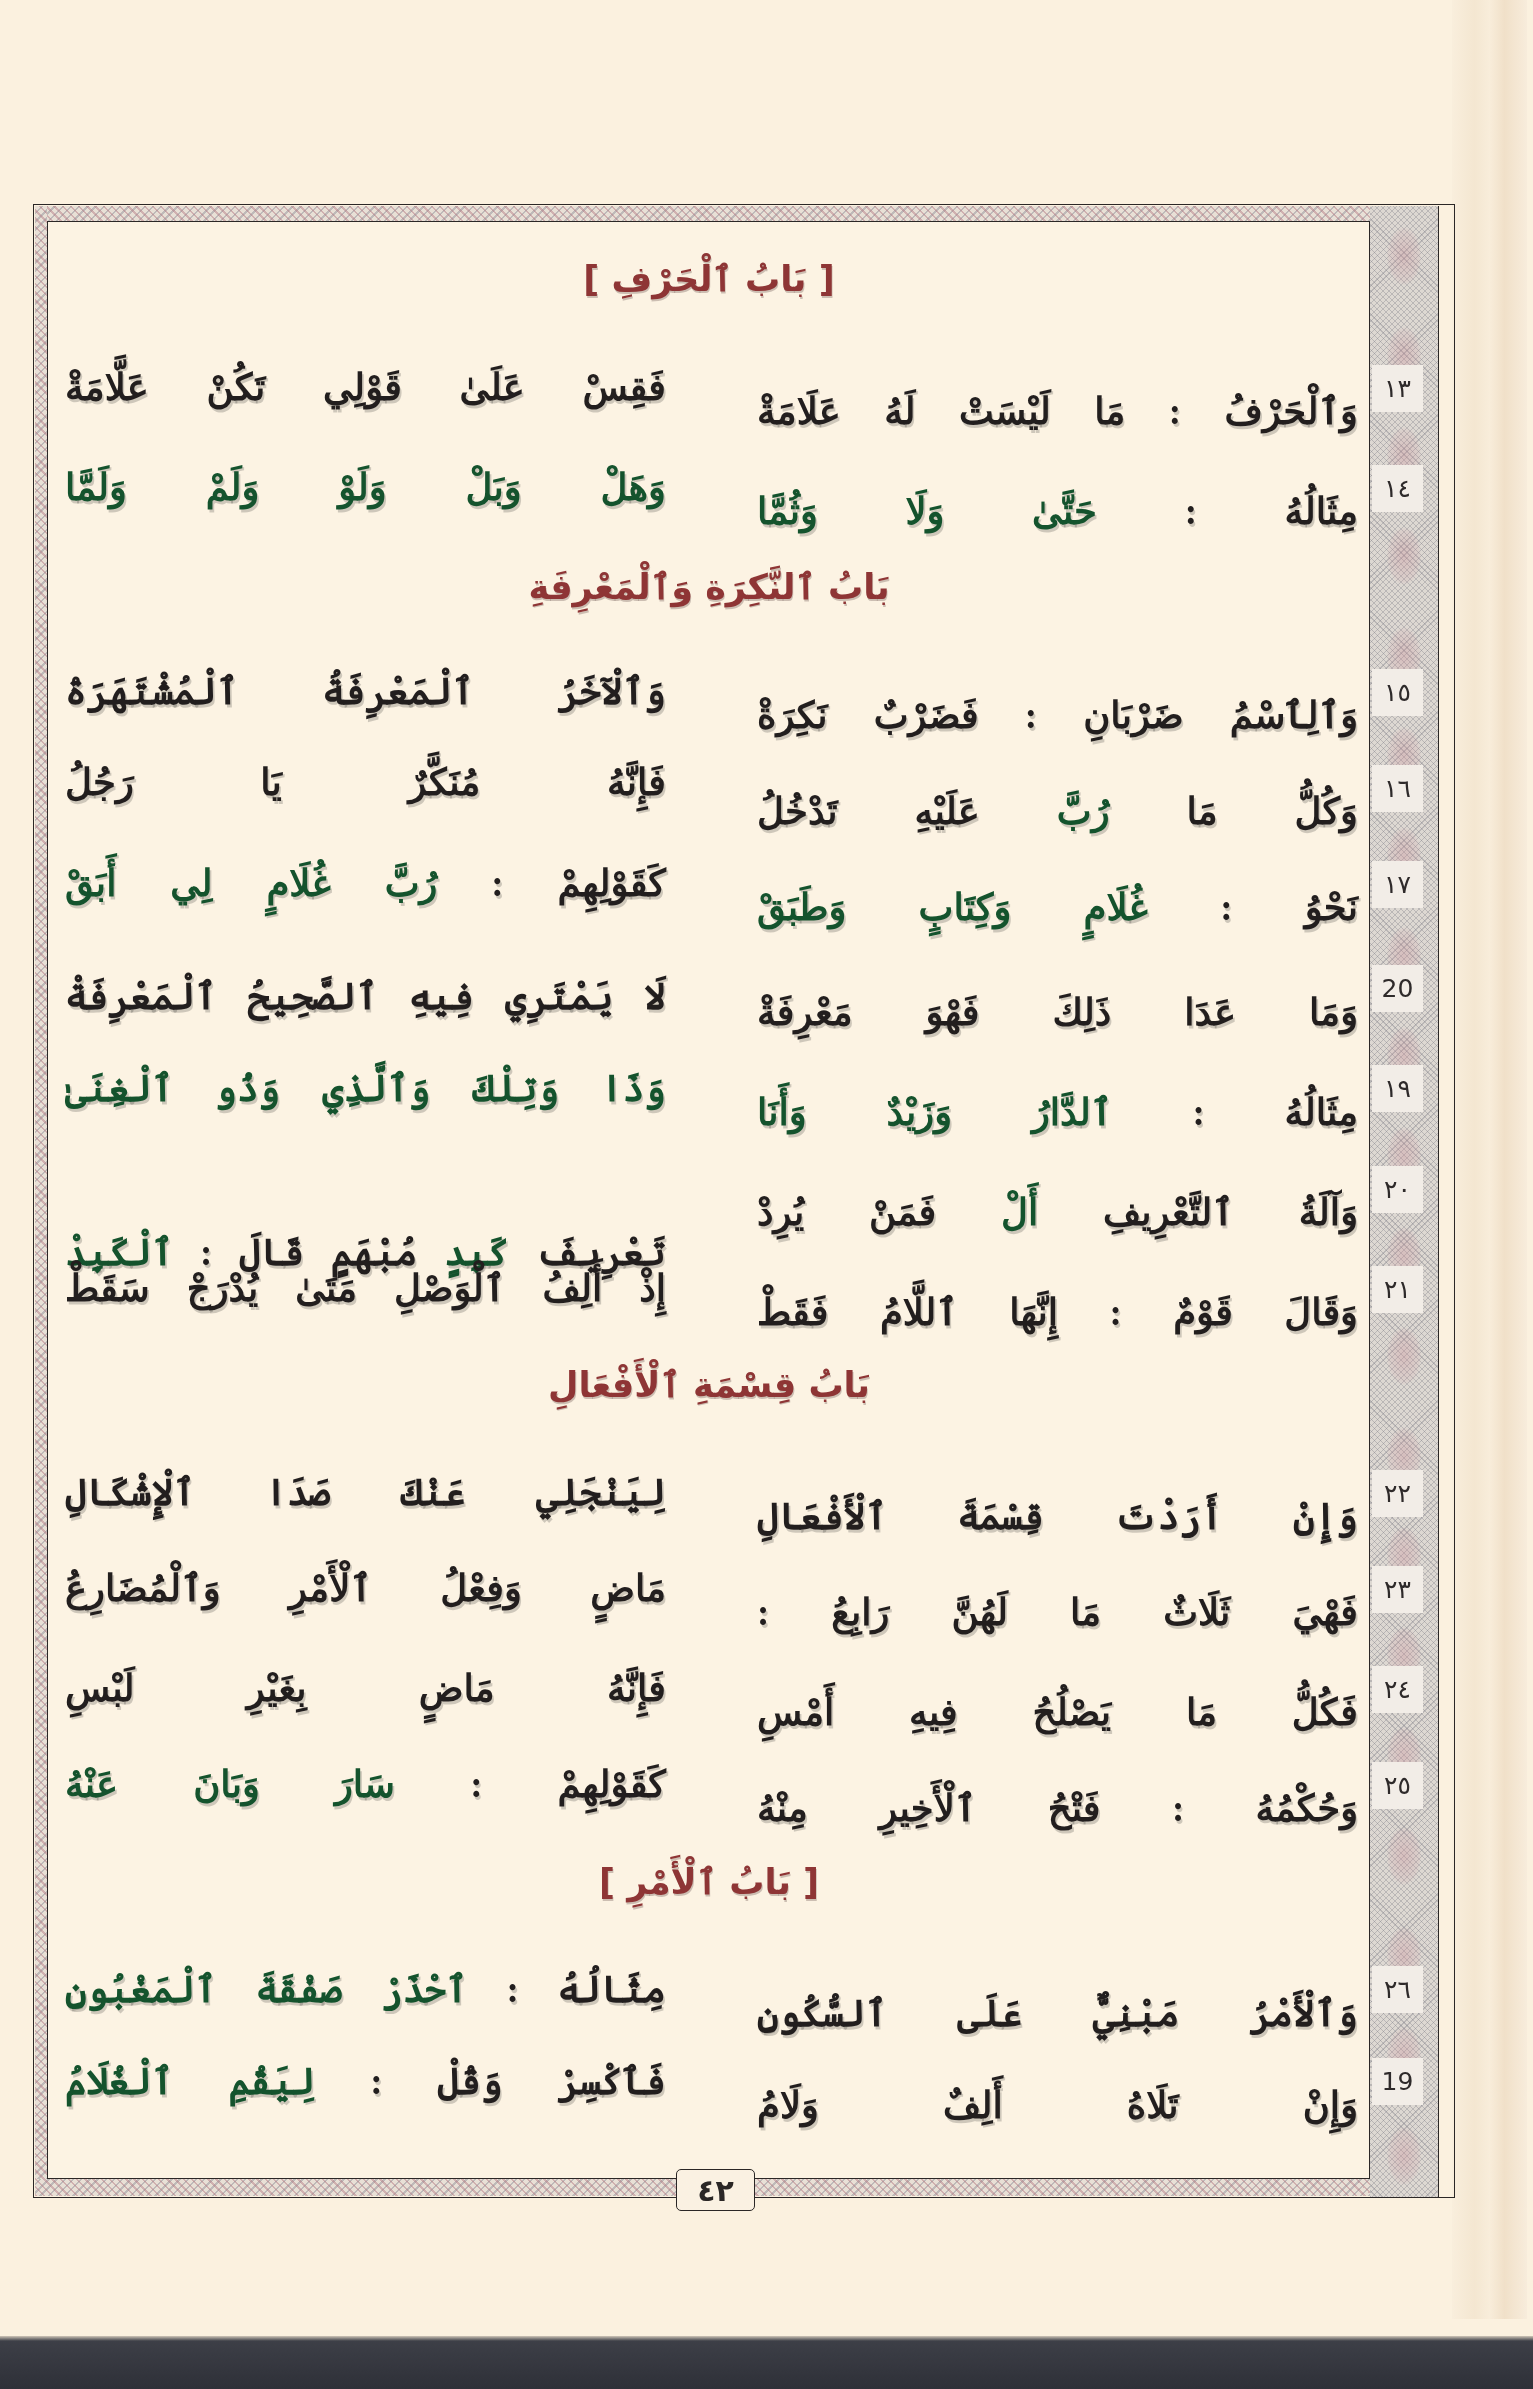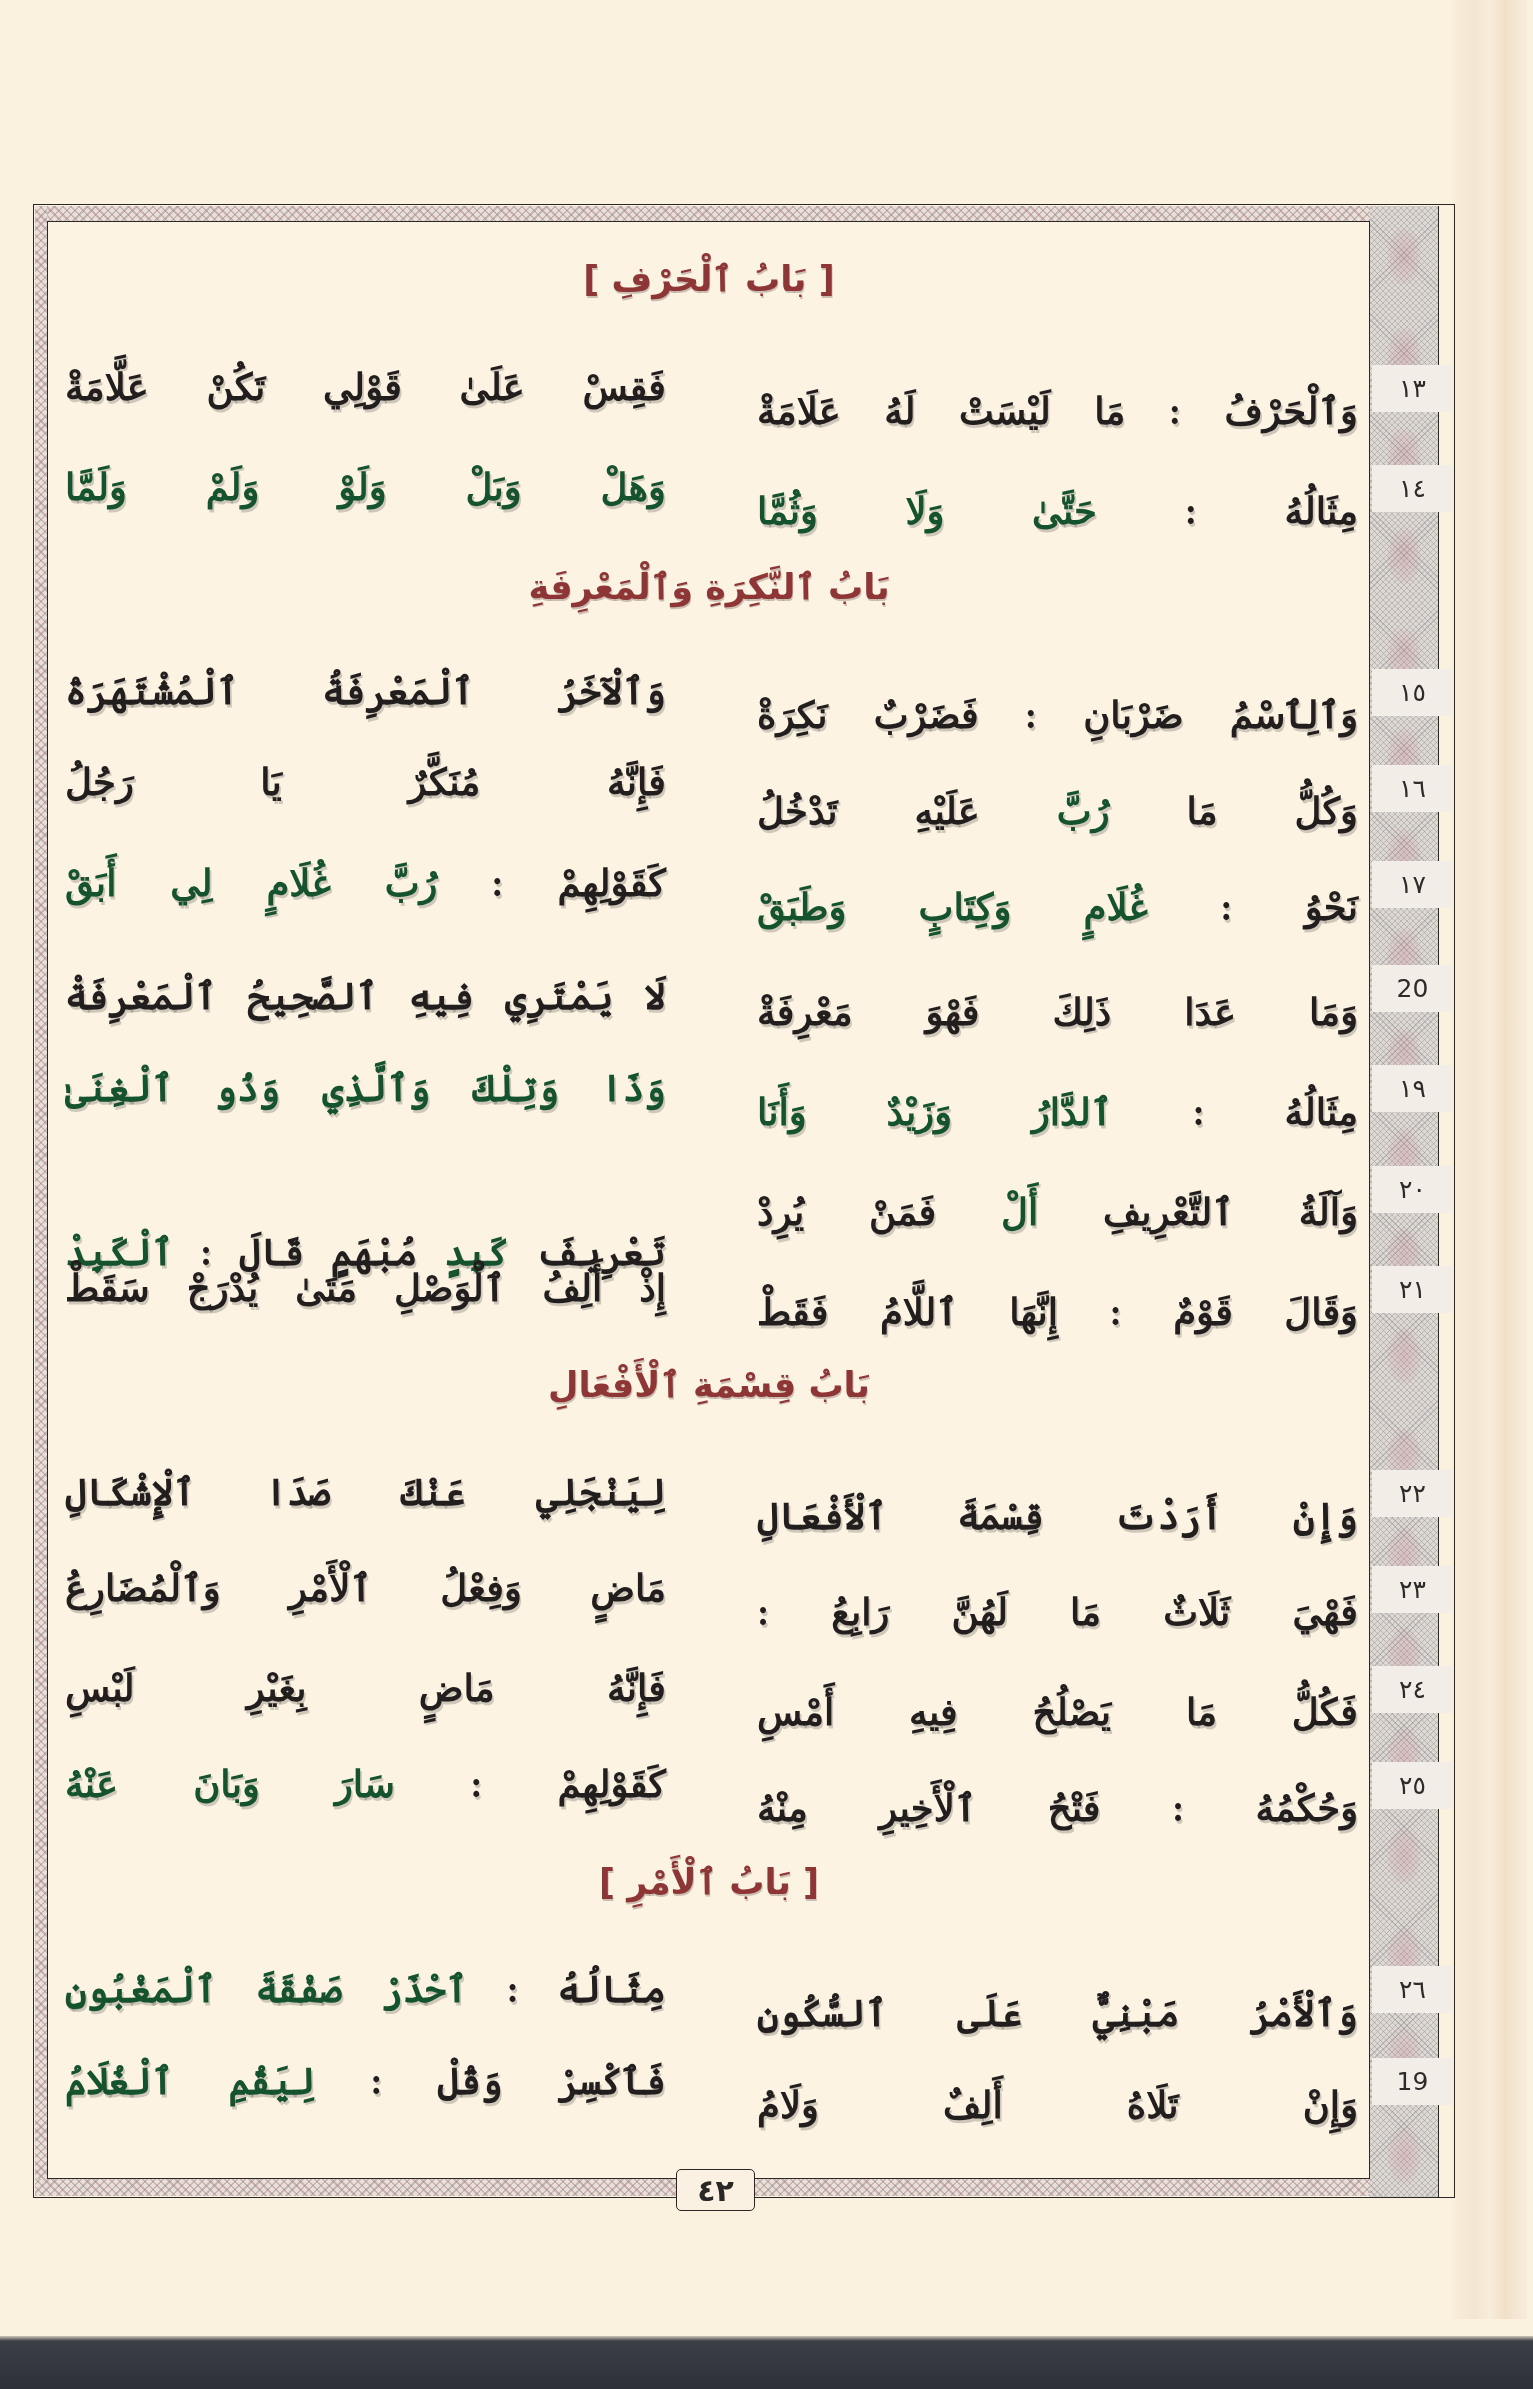--- a/index.html
+++ b/index.html
@@ -42,21 +42,21 @@
       repeating-linear-gradient(-45deg, rgba(120,120,130,.35) 0 0.8px, transparent 0.8px 4.2px);
     background-size: 68px 100px, auto, auto;
     border-right:1.7px solid #2b2726;
   }
   .frame-inner {
     position:absolute; left:47px; top:221px; width:1323px; height:1958px;
     border:1.7px solid #2b2726; box-sizing:border-box;
     background:#fcf3e3;
   }
   .num-cell {
-    position:absolute; left:1372px; width:81px; height:47px;
+    position:absolute; left:1372px; width:51px; height:47px;
     background:#f2ede7;
     display:flex; align-items:center; justify-content:center;
     font-family:"DejaVu Sans", sans-serif; font-size:25px; color:#2e2a2a;
   }
   .title {
     position:absolute; left:50px; width:1318px; text-align:center;
     font-family:"DejaVu Sans", sans-serif; font-weight:bold;
     font-size:35px; color:#8e3535;
     text-shadow: 0.8px 1.7px 0 rgba(60,30,30,.25);
     direction:rtl;

